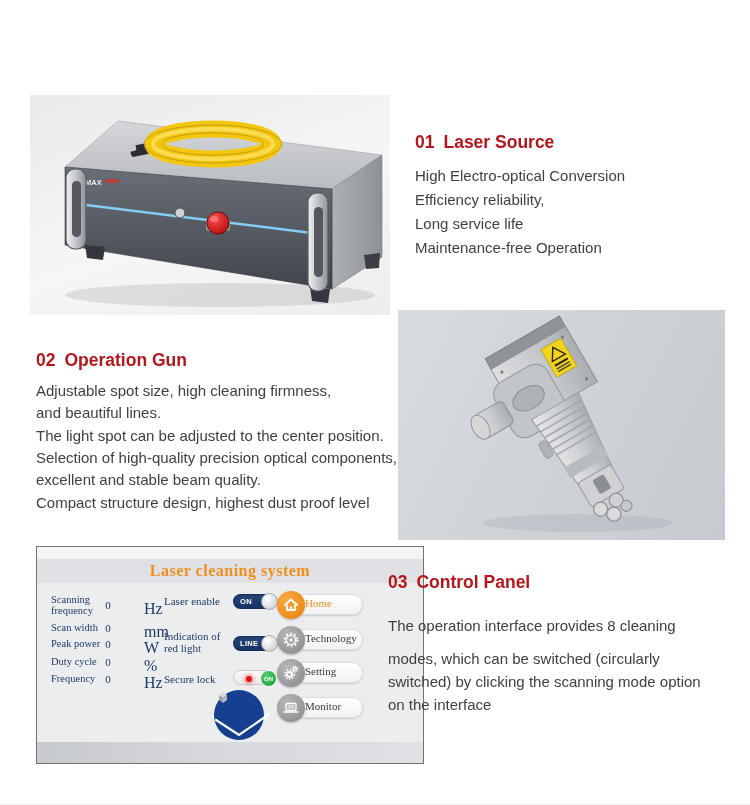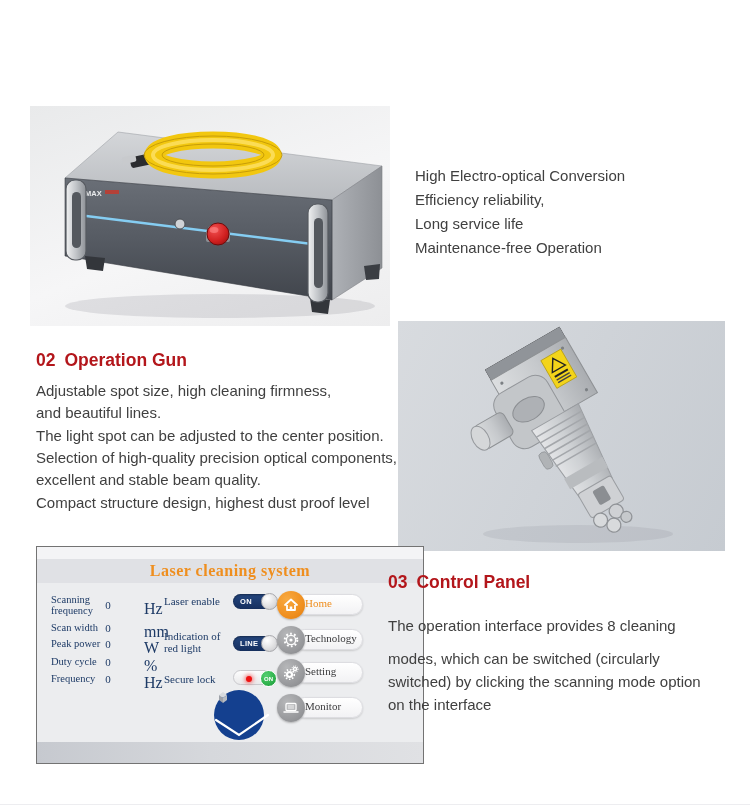--- a/index.html
+++ b/index.html
@@ -12,21 +12,21 @@
   
   .page-title {
     position:absolute; top:30px; left:0; width:750px; text-align:center;
     font-size:26px; font-weight:bold; color:#d2171c; letter-spacing:0.5px;
   }
   
   .sec-heading { position:absolute; font-size:17.5px; font-weight:bold; color:#b3161b; }
   .sec-heading .num { margin-right:9px; }
   .sec-line { position:absolute; font-size:15px; color:#404040; white-space:nowrap; }
   
-  .img-box { position:absolute;margin-top:11px; }
+  .img-box { position:absolute; }
   #laser-box { left:30px; top:95px; width:360px; height:220px;
     background:linear-gradient(160deg,#e9eaeb 0%,#f6f6f7 55%,#ededee 100%); }
   #gun-box { left:398px; top:310px; width:327px; height:230px;
     background:linear-gradient(115deg,#d8dbdf 0%,#cfd3d8 50%,#c6cbd1 100%); }
   
   #panel {
     position:absolute; left:36px; top:546px; width:388px; height:218px;
     background:#ecedef; border:1px solid #737373;
     font-family:"Liberation Serif", serif;
     padding-left:24px;
@@ -129,20 +129,23 @@
       <circle cx="188" cy="128" r="11" fill="url(#lsBtn)" stroke="#6e0b0b" stroke-width="1"></circle>
       <ellipse cx="184" cy="124" rx="4.5" ry="3" fill="#ff8a8a" opacity="0.6"></ellipse>
 
       <rect x="36" y="74" width="20" height="80" rx="9" fill="url(#lsHandle)" stroke="#565a60" stroke-width="1.2"></rect>
       <rect x="42" y="86" width="9" height="56" rx="4.5" fill="#54585e"></rect>
       <rect x="278" y="98" width="20" height="98" rx="9" fill="url(#lsHandle)" stroke="#565a60" stroke-width="1.2"></rect>
       <rect x="284" y="112" width="9" height="70" rx="4.5" fill="#54585e"></rect>
     </svg>
   </div>
 
+  <div class="sec-heading" style="left:415px; top:132px;">
+    <span class="num">01</span><span>Laser Source</span>
+  </div>
   <div class="sec-line" style="left:415px; top:167px;">High Electro-optical Conversion</div>
   <div class="sec-line" style="left:415px; top:191px;">Efficiency reliability,</div>
   <div class="sec-line" style="left:415px; top:215px;">Long service life</div>
   <div class="sec-line" style="left:415px; top:239px;">Maintenance-free Operation</div>
 
   <div class="sec-heading" style="left:36px; top:350px;">
     <span class="num">02</span><span>Operation Gun</span>
   </div>
   <div class="sec-line" style="left:36px; top:382px;">Adjustable spot size, high cleaning firmness,</div>
   <div class="sec-line" style="left:36px; top:404px;">and beautiful lines.</div>

